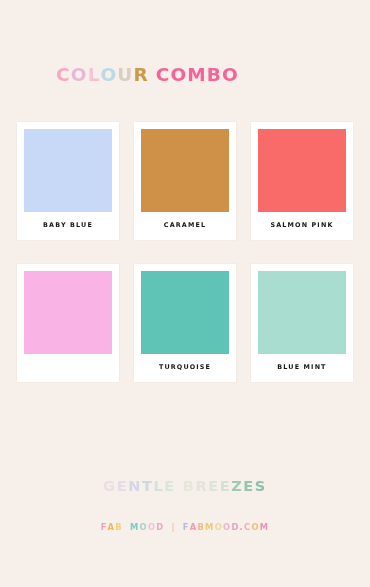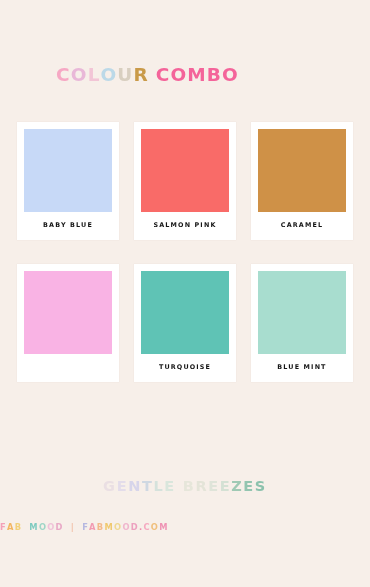--- a/index.html
+++ b/index.html
@@ -93,20 +93,21 @@
     white-space:pre;
     display:inline-block;
   }
   .tagline-text .ch { display:inline-block; }
 
   #footer-brand {
     position:absolute;
     top:516px;
     left:0;
     width:370px;
+    text-align:center;
   }
   .brand-text {
     font-family:"DejaVu Sans", sans-serif;
     font-size:8.3px;
     font-weight:bold;
     letter-spacing:1.3px;
     line-height:1;
     white-space:pre;
     display:inline-block;
   }
@@ -118,26 +119,26 @@
 <div id="title-block">
   <div class="title-text"><span class="ch" style="color: rgb(246, 168, 196);">C</span><span class="ch" style="color: rgb(233, 184, 216);">O</span><span class="ch" style="color: rgb(242, 197, 214);">L</span><span class="ch" style="color: rgb(188, 217, 232);">O</span><span class="ch" style="color: rgb(216, 207, 192);">U</span><span class="ch" style="color: rgb(201, 154, 73);">R</span><span class="title-gap"> </span><span class="ch" style="color: rgb(244, 100, 154);">C</span><span class="ch" style="color: rgb(244, 100, 154);">O</span><span class="ch" style="color: rgb(244, 100, 154);">M</span><span class="ch" style="color: rgb(244, 100, 154);">B</span><span class="ch" style="color: rgb(244, 100, 154);">O</span></div>
 </div>
 
 <div id="swatch-grid">
     <div class="swatch-card">
       <div class="swatch-color" style="background: rgb(199, 217, 247);"></div>
       <div class="swatch-label">BABY BLUE</div>
     </div>
     <div class="swatch-card">
+      <div class="swatch-color" style="background: rgb(207, 145, 71);"></div>
+      <div class="swatch-label">CARAMEL</div>
+    </div>
+    <div class="swatch-card">
       <div class="swatch-color" style="background: rgb(249, 107, 104);"></div>
       <div class="swatch-label">SALMON PINK</div>
-    </div>
-    <div class="swatch-card">
-      <div class="swatch-color" style="background: rgb(207, 145, 71);"></div>
-      <div class="swatch-label">CARAMEL</div>
     </div>
     <div class="swatch-card">
       <div class="swatch-color" style="background: rgb(249, 179, 228);"></div>
     </div>
     <div class="swatch-card">
       <div class="swatch-color" style="background: rgb(95, 195, 181);"></div>
       <div class="swatch-label">TURQUOISE</div>
     </div>
     <div class="swatch-card">
       <div class="swatch-color" style="background: rgb(168, 221, 207);"></div>

